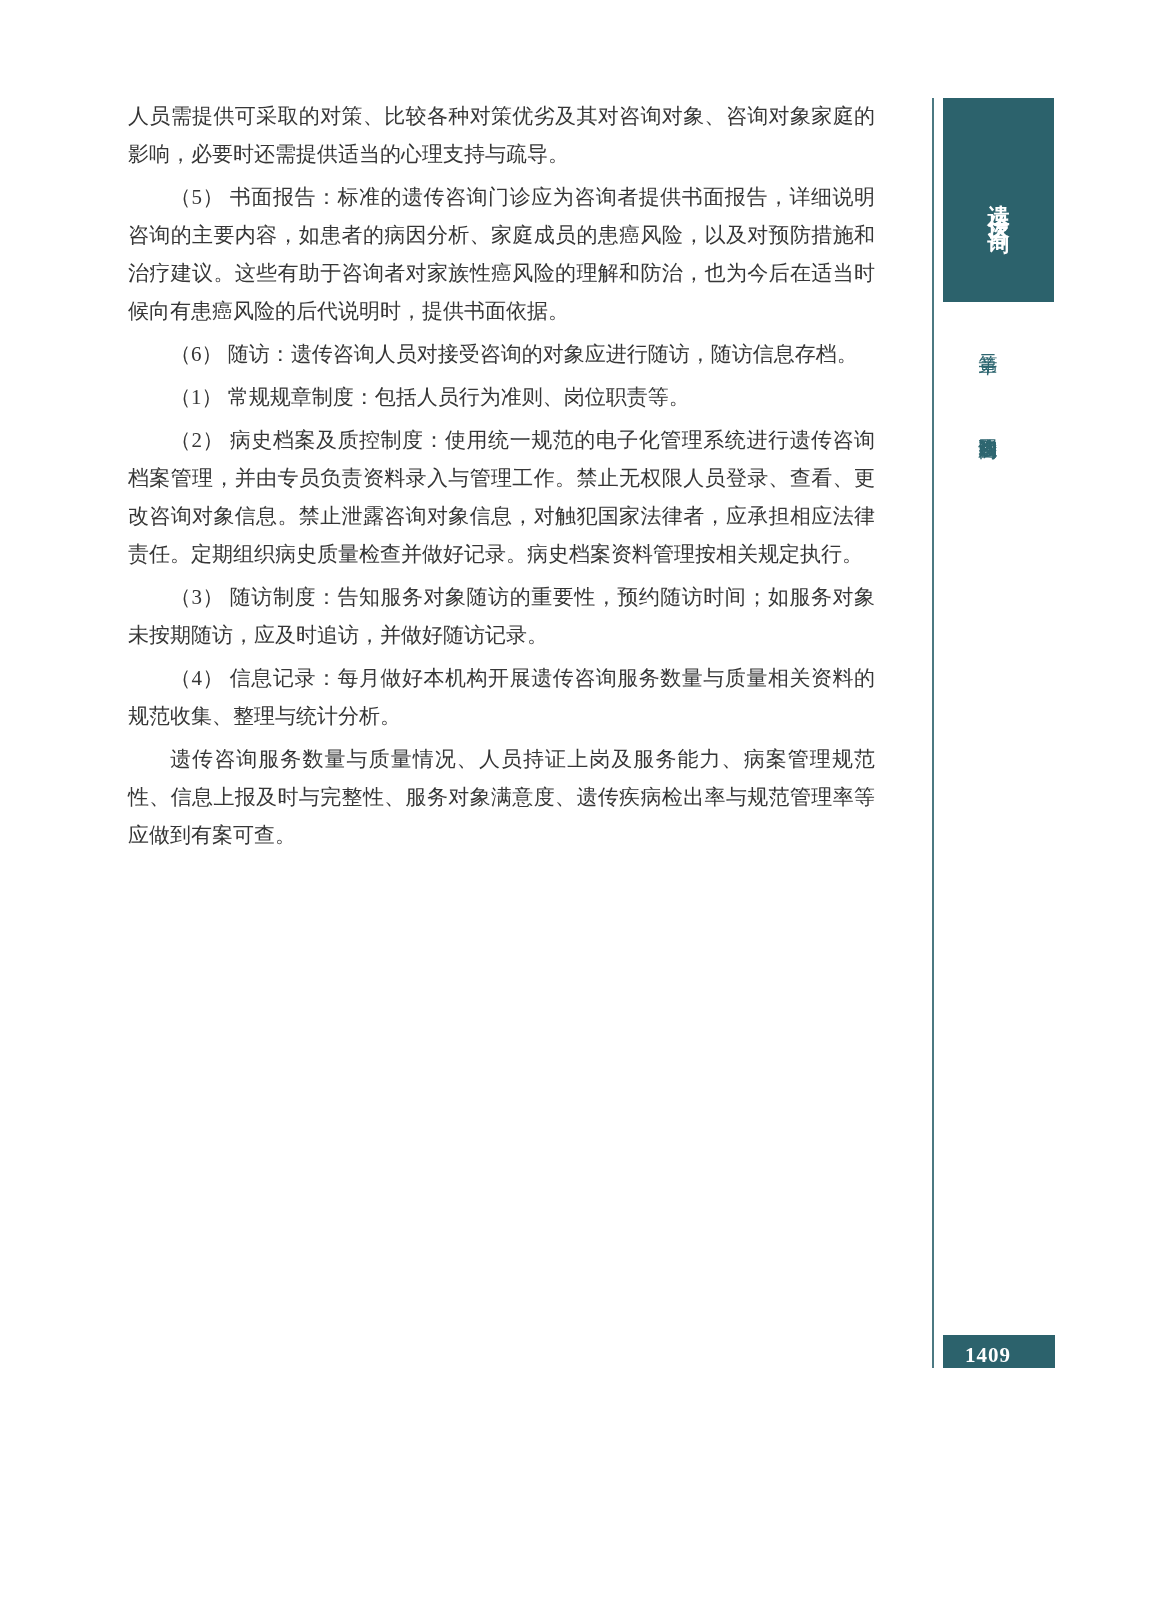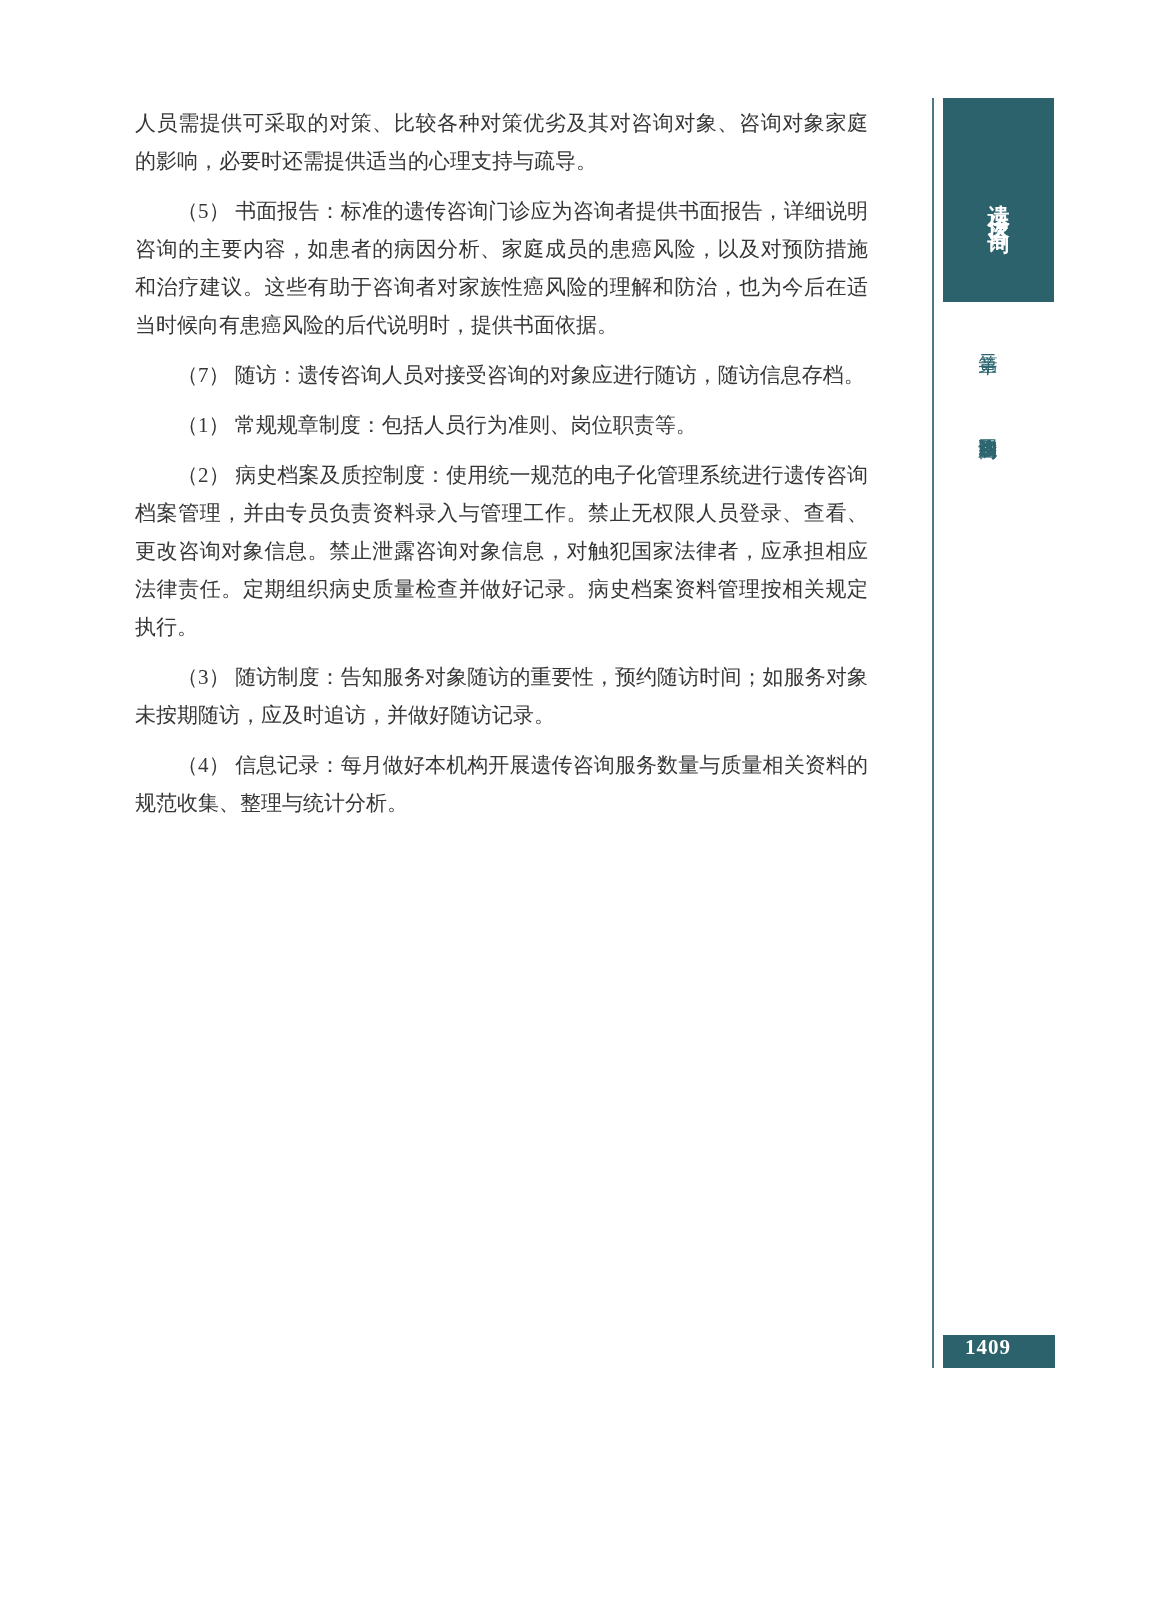--- a/index.html
+++ b/index.html
@@ -16,21 +16,21 @@
     background:var(--page-bg,#fff);
     font-family:"Liberation Serif","DejaVu Serif",serif;
     overflow:hidden;
   }
   
   .main-text{
     position:absolute;left:123px;top:92px;width:757px;
     font-size:21px;line-height:38px;color:var(--body-text,#363636);
     text-align:justify;text-justify:inter-ideograph;
   }
-  .para{margin:12px;}
+  .para{margin:5px;}
   .para.indented{text-indent:42px;}
   .section-heading{
     margin:11px 0 24px 0;padding-left:42px;
     font-size:24px;line-height:40px;font-weight:bold;
     color:var(--heading-teal,#1f5e68);
     letter-spacing:1px;
   }
   
   .side-rule{
     position:absolute;left:932px;top:98px;width:2px;height:1270px;
@@ -49,42 +49,43 @@
   .vert{
     writing-mode:vertical-rl;text-orientation:upright;
     color:var(--chapter-teal,#2e6670);
     font-size:19px;line-height:22px;letter-spacing:0;
   }
   .chapter-label{position:absolute;left:977px;top:340px;}
   .chapter-title{position:absolute;left:977px;top:424px;}
   .page-number-badge{
     position:absolute;left:943px;top:1335px;width:112px;height:33px;
     background:var(--accent-teal,#2c626c);
-    display:flex;align-items:flex-start;
+    display:flex;align-items:flex-end;
     box-sizing:border-box;padding-left:22px;
   }
   .page-number-badge span{
     color:#ffffff;font-weight:bold;font-size:21px;letter-spacing:1px;
   }
 </style>
 </head>
 <body>
 
 <div class="page">
 
   <div class="main-text">
     <p class="para">人员需提供可采取的对策、比较各种对策优劣及其对咨询对象、咨询对象家庭的影响，必要时还需提供适当的心理支持与疏导。</p>
     <p class="para indented">（5） 书面报告：标准的遗传咨询门诊应为咨询者提供书面报告，详细说明咨询的主要内容，如患者的病因分析、家庭成员的患癌风险，以及对预防措施和治疗建议。这些有助于咨询者对家族性癌风险的理解和防治，也为今后在适当时候向有患癌风险的后代说明时，提供书面依据。</p>
-    <p class="para indented">（7） 随访：遗传咨询人员对接受咨询的对象应进行随访，随访信息存档。</p>
+    <p class="para indented">（6） 随访：遗传咨询人员对接受咨询的对象应进行随访，随访信息存档。</p>
 
 
     <p class="para indented">（1） 常规规章制度：包括人员行为准则、岗位职责等。</p>
     <p class="para indented">（2） 病史档案及质控制度：使用统一规范的电子化管理系统进行遗传咨询档案管理，并由专员负责资料录入与管理工作。禁止无权限人员登录、查看、更改咨询对象信息。禁止泄露咨询对象信息，对触犯国家法律者，应承担相应法律责任。定期组织病史质量检查并做好记录。病史档案资料管理按相关规定执行。</p>
     <p class="para indented">（3） 随访制度：告知服务对象随访的重要性，预约随访时间；如服务对象未按期随访，应及时追访，并做好随访记录。</p>
     <p class="para indented">（4） 信息记录：每月做好本机构开展遗传咨询服务数量与质量相关资料的规范收集、整理与统计分析。</p>
+    <p class="para indented">遗传咨询服务数量与质量情况、人员持证上岗及服务能力、病案管理规范性、信息上报及时与完整性、服务对象满意度、遗传疾病检出率与规范管理率等应做到有案可查。</p>
   </div>
 
   <div class="side-rule"></div>
 
   <div class="title-box">
     <span class="title-vertical">遗传咨询</span>
   </div>
 
   <div class="vert chapter-label">第二章</div>
   <div class="vert chapter-title">咨询门诊和团队组建</div>

